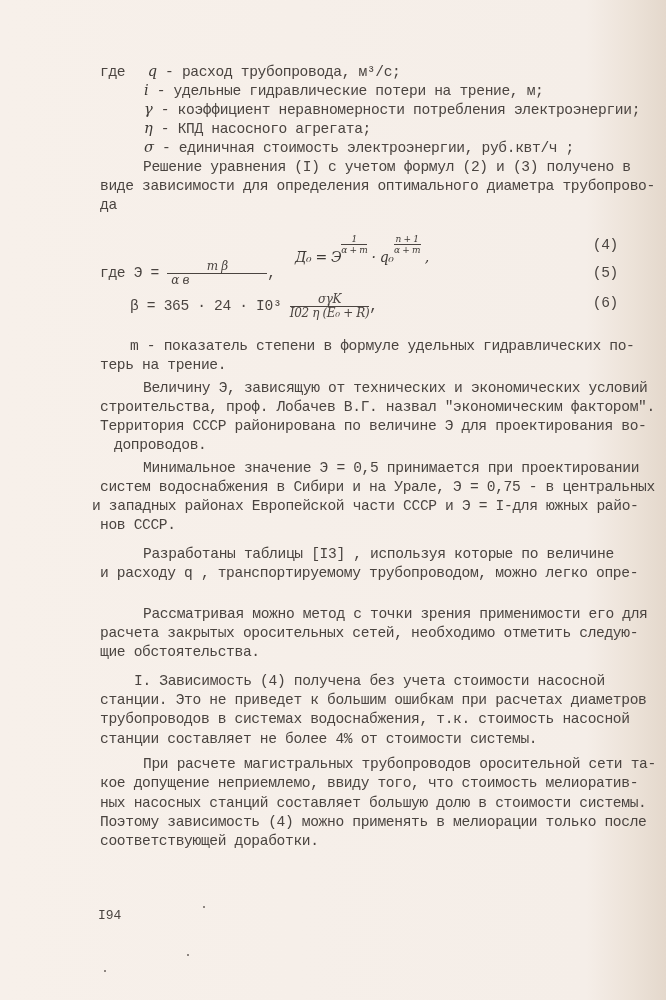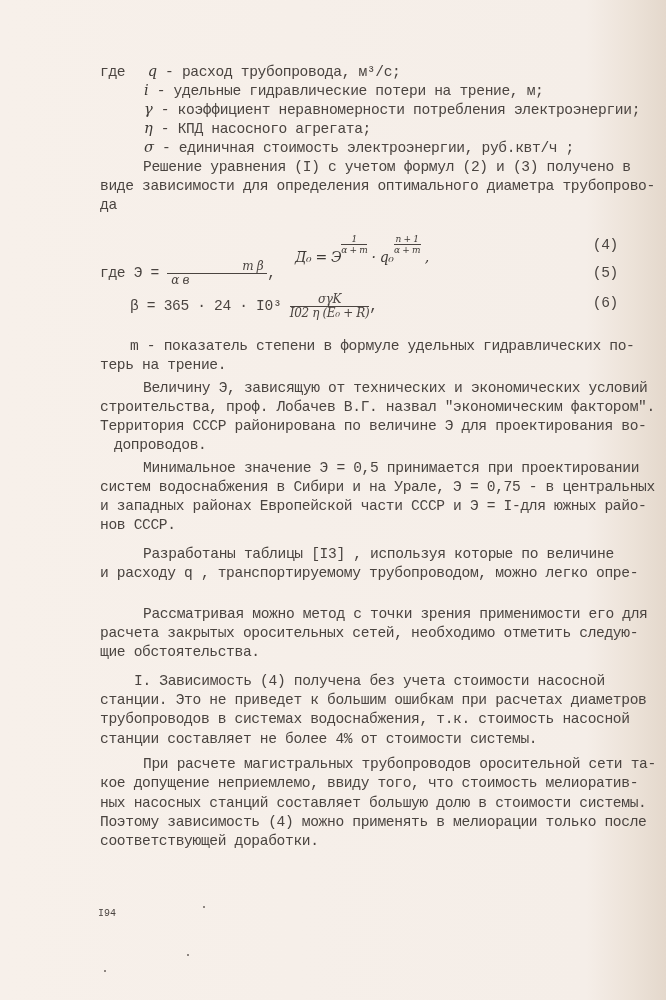--- a/index.html
+++ b/index.html
@@ -32,21 +32,21 @@
   }
   .frac .num { display: block; border-bottom: 1px solid #4a4440; padding: 0 4px; line-height: 13px; }
   .frac .den { display: block; line-height: 13px; }
   .supfrac {
     display: inline-block; vertical-align: 9px; text-align: center;
     font-family: "DejaVu Serif", serif; font-style: italic; font-size: 9px; line-height: 10px;
   }
   .supfrac .num { display: block; border-bottom: 1px solid #4a4440; padding: 0 2px; }
   .supfrac .den { display: block; }
   .eqno { position: absolute; right: 48px; }
-  .pagenum { position: absolute; left: 98px; top: 908px; font-size: 10px; }
+  .pagenum { position: absolute; left: 98px; top: 908px; font-size: 13px; }
   .dot { position: absolute; width: 2px; height: 2px; border-radius: 50%; background: #6a625c; }
 </style>
 </head>
 <body>
 
 <div class="page">
 
   <div class="line" style="left:100px; top:62px;">
     <span>где</span>
     <span class="sym" style="margin-left:14px;">q</span>
@@ -73,41 +73,41 @@
   <div class="line" style="left:100px; top:177px;">виде зависимости для определения оптимального диаметра трубопрово-</div>
   <div class="line" style="left:100px; top:196px;">да</div>
 
   <div class="line sym" style="left:295px; top:234px; font-size:14px;">
     <span>Д₀ = Э</span><span class="supfrac"><span class="num">1</span><span class="den">α + m</span></span><span> · q₀</span><span class="supfrac"><span class="num">n + 1</span><span class="den">α + m</span></span><span> ,</span>
   </div>
   <div class="line eqno" style="top:236px;">(4)</div>
 
   <div class="line" style="left:100px; top:260px;">
     <span>где Э =</span>
-    <span class="frac" style="width:100px;"><span class="num" style="text-align:right;padding-left:4px;">m β</span><span class="den" style="text-align:left;padding-left:4px;">α в</span></span><span>,</span>
+    <span class="frac" style="width:100px;"><span class="num" style="text-align:center;padding-left:4px;">m β</span><span class="den" style="text-align:left;padding-left:4px;">α в</span></span><span>,</span>
   </div>
   <div class="line eqno" style="top:264px;">(5)</div>
 
   <div class="line" style="left:130px; top:293px;">
     <span>β = 365 · 24 · I0³</span>
     <span class="frac" style=""><span class="num">σγK</span><span class="den">I02 η (E₀ + R)</span></span><span>,</span>
   </div>
   <div class="line eqno" style="top:294px;">(6)</div>
 
   <div class="line" style="left:130px; top:337px;">m - показатель степени в формуле удельных гидравлических по-</div>
   <div class="line" style="left:100px; top:356px;">терь на трение.</div>
 
   <div class="line" style="left:143px; top:379px;">Величину Э, зависящую от технических и экономических условий</div>
   <div class="line" style="left:100px; top:398px;">строительства, проф. Лобачев В.Г. назвал "экономическим фактором".</div>
   <div class="line" style="left:100px; top:417px;">Территория СССР районирована по величине Э для проектирования во-</div>
   <div class="line" style="left:114px; top:436px;">допроводов.</div>
 
   <div class="line" style="left:143px; top:459px;">Минимальное значение Э = 0,5 принимается при проектировании</div>
   <div class="line" style="left:100px; top:478px;">систем водоснабжения в Сибири и на Урале, Э = 0,75 - в центральных</div>
-  <div class="line" style="left:100px; top:497px;">и западных районах Европейской части СССР и Э = I-для южных райо-</div>
+  <div class="line" style="left:92px; top:497px;">и западных районах Европейской части СССР и Э = I-для южных райо-</div>
   <div class="line" style="left:100px; top:516px;">нов СССР.</div>
 
   <div class="line" style="left:143px; top:545px;">Разработаны таблицы [I3] , используя которые по величине</div>
   <div class="line" style="left:100px; top:564px;">и расходу q , транспортируемому трубопроводом, можно легко опре-</div>
 
   <div class="line" style="left:143px; top:605px;">Рассматривая можно метод с точки зрения применимости его для</div>
   <div class="line" style="left:100px; top:643px;">щие обстоятельства.</div>
   <div class="line" style="left:100px; top:624px;">расчета закрытых оросительных сетей, необходимо отметить следую-</div>
 
   <div class="line" style="left:134px; top:672px;">I. Зависимость (4) получена без учета стоимости насосной</div>

